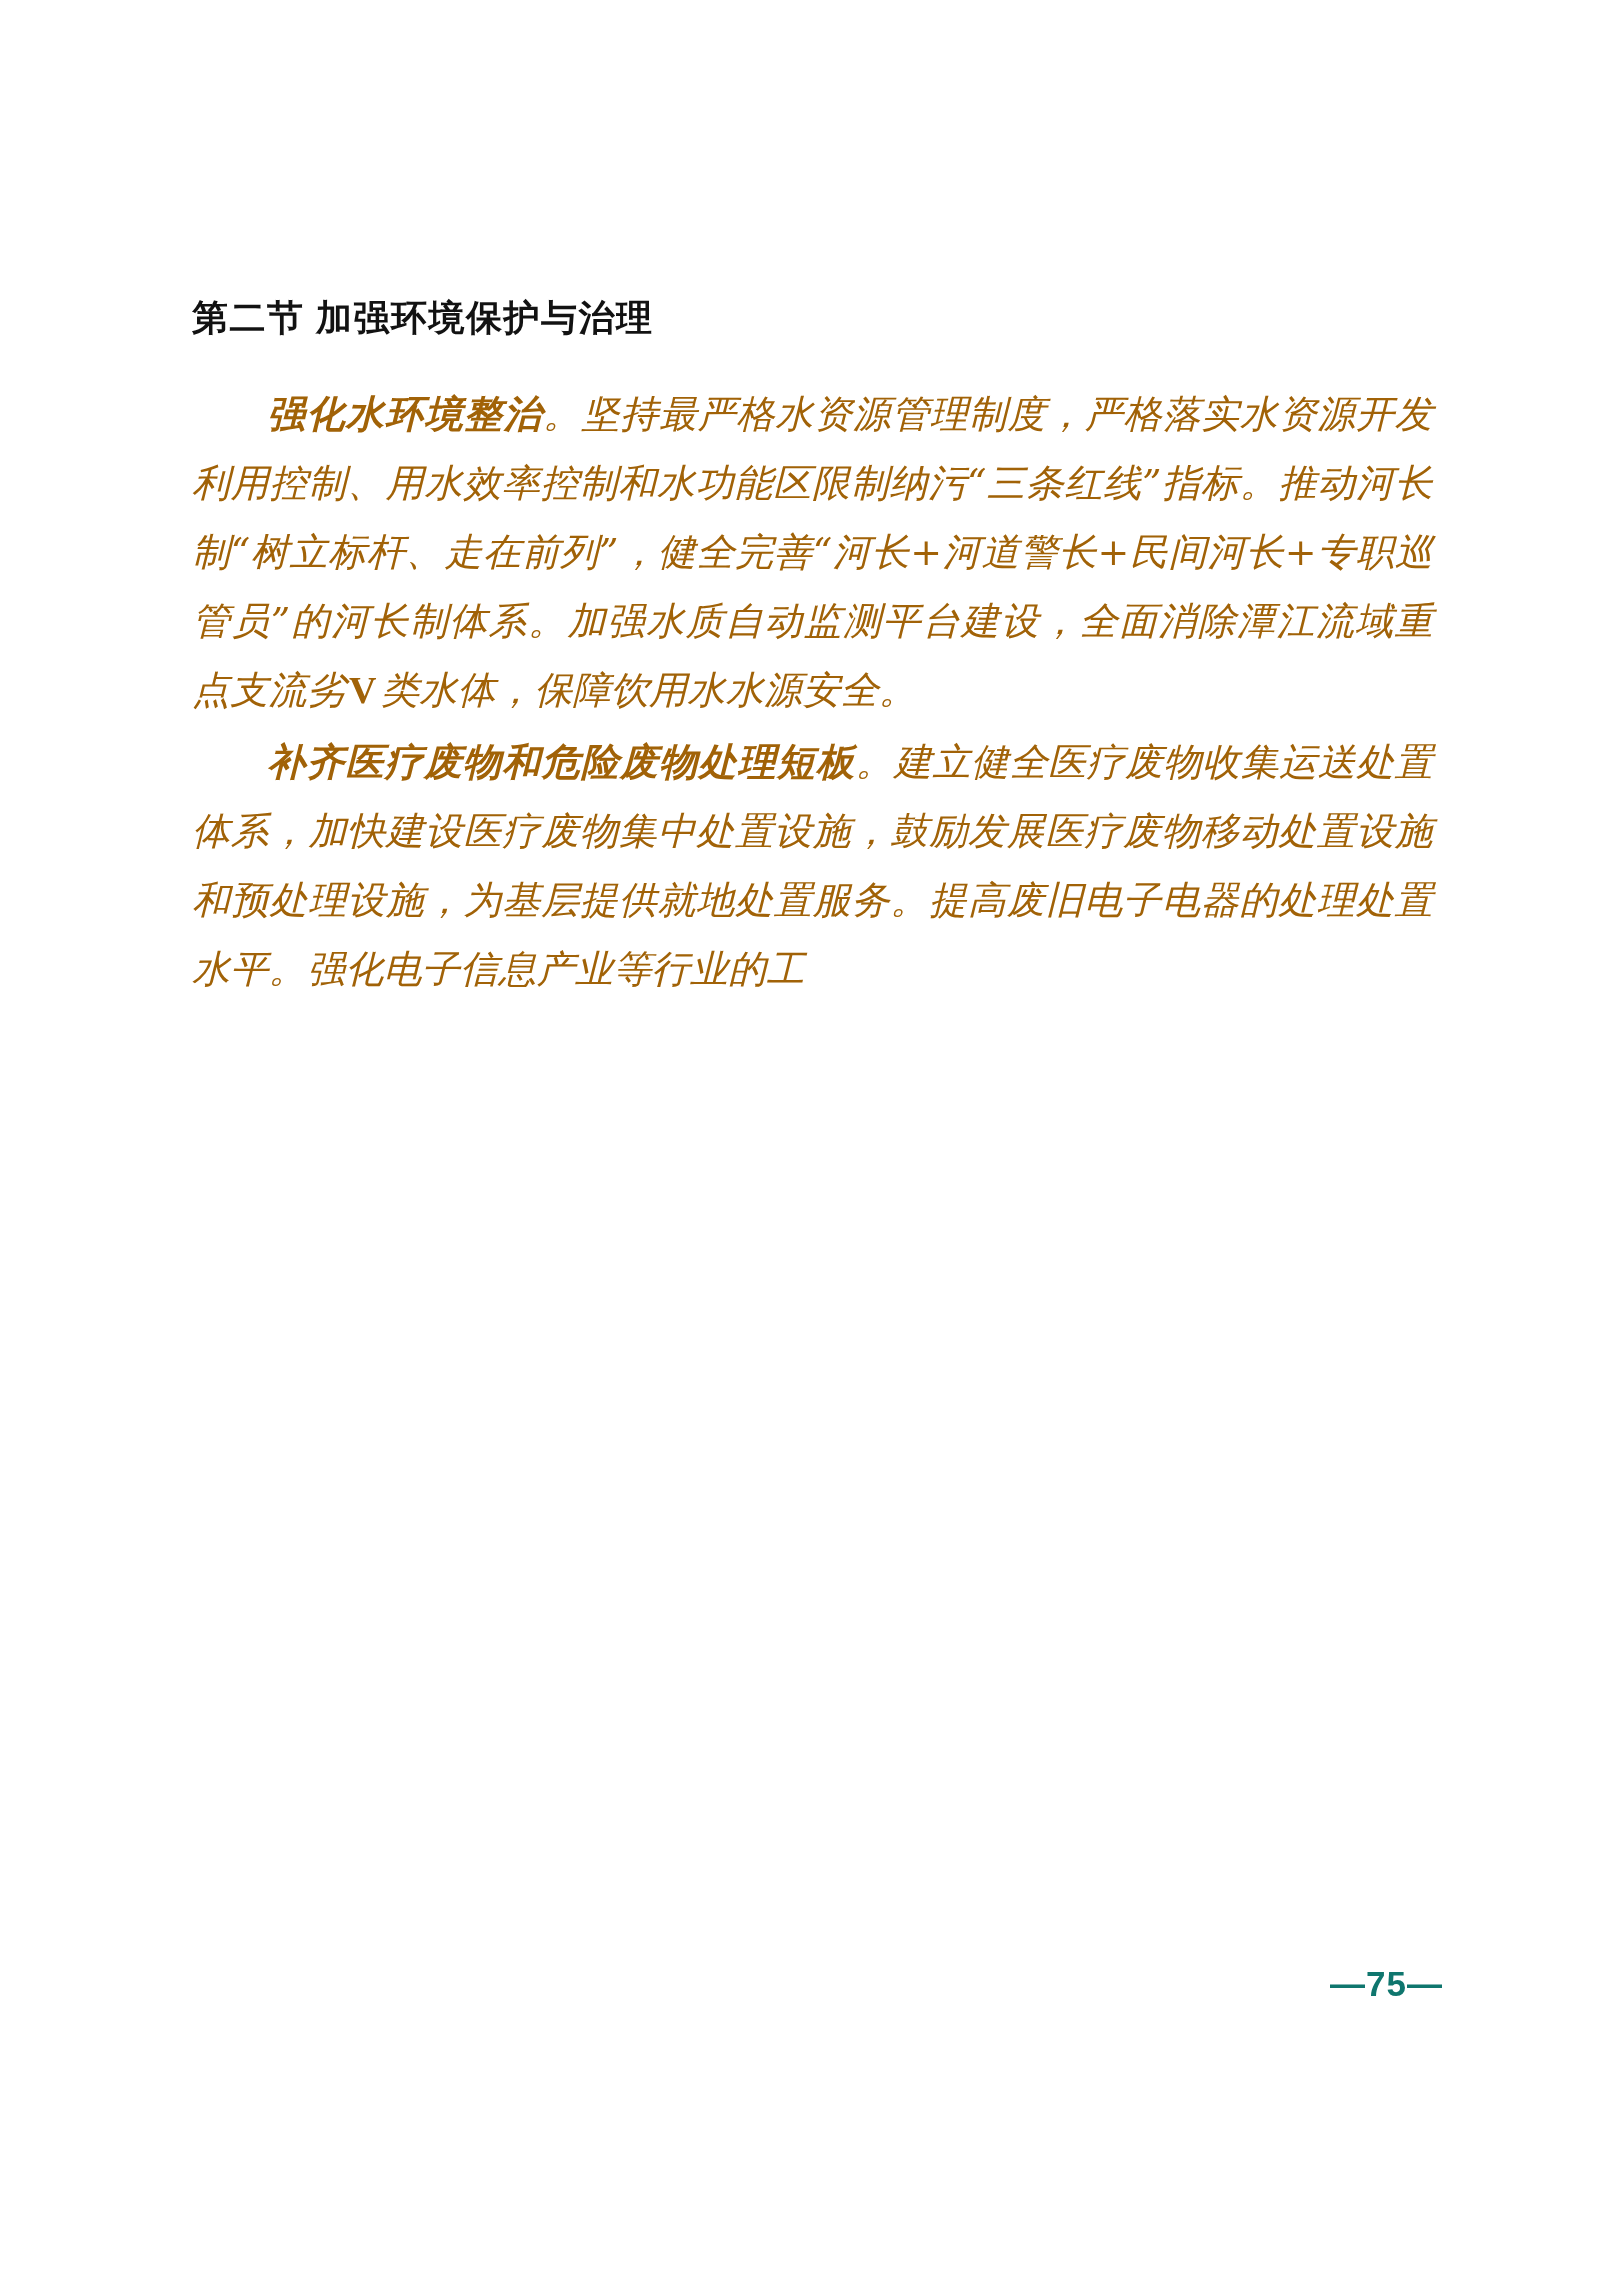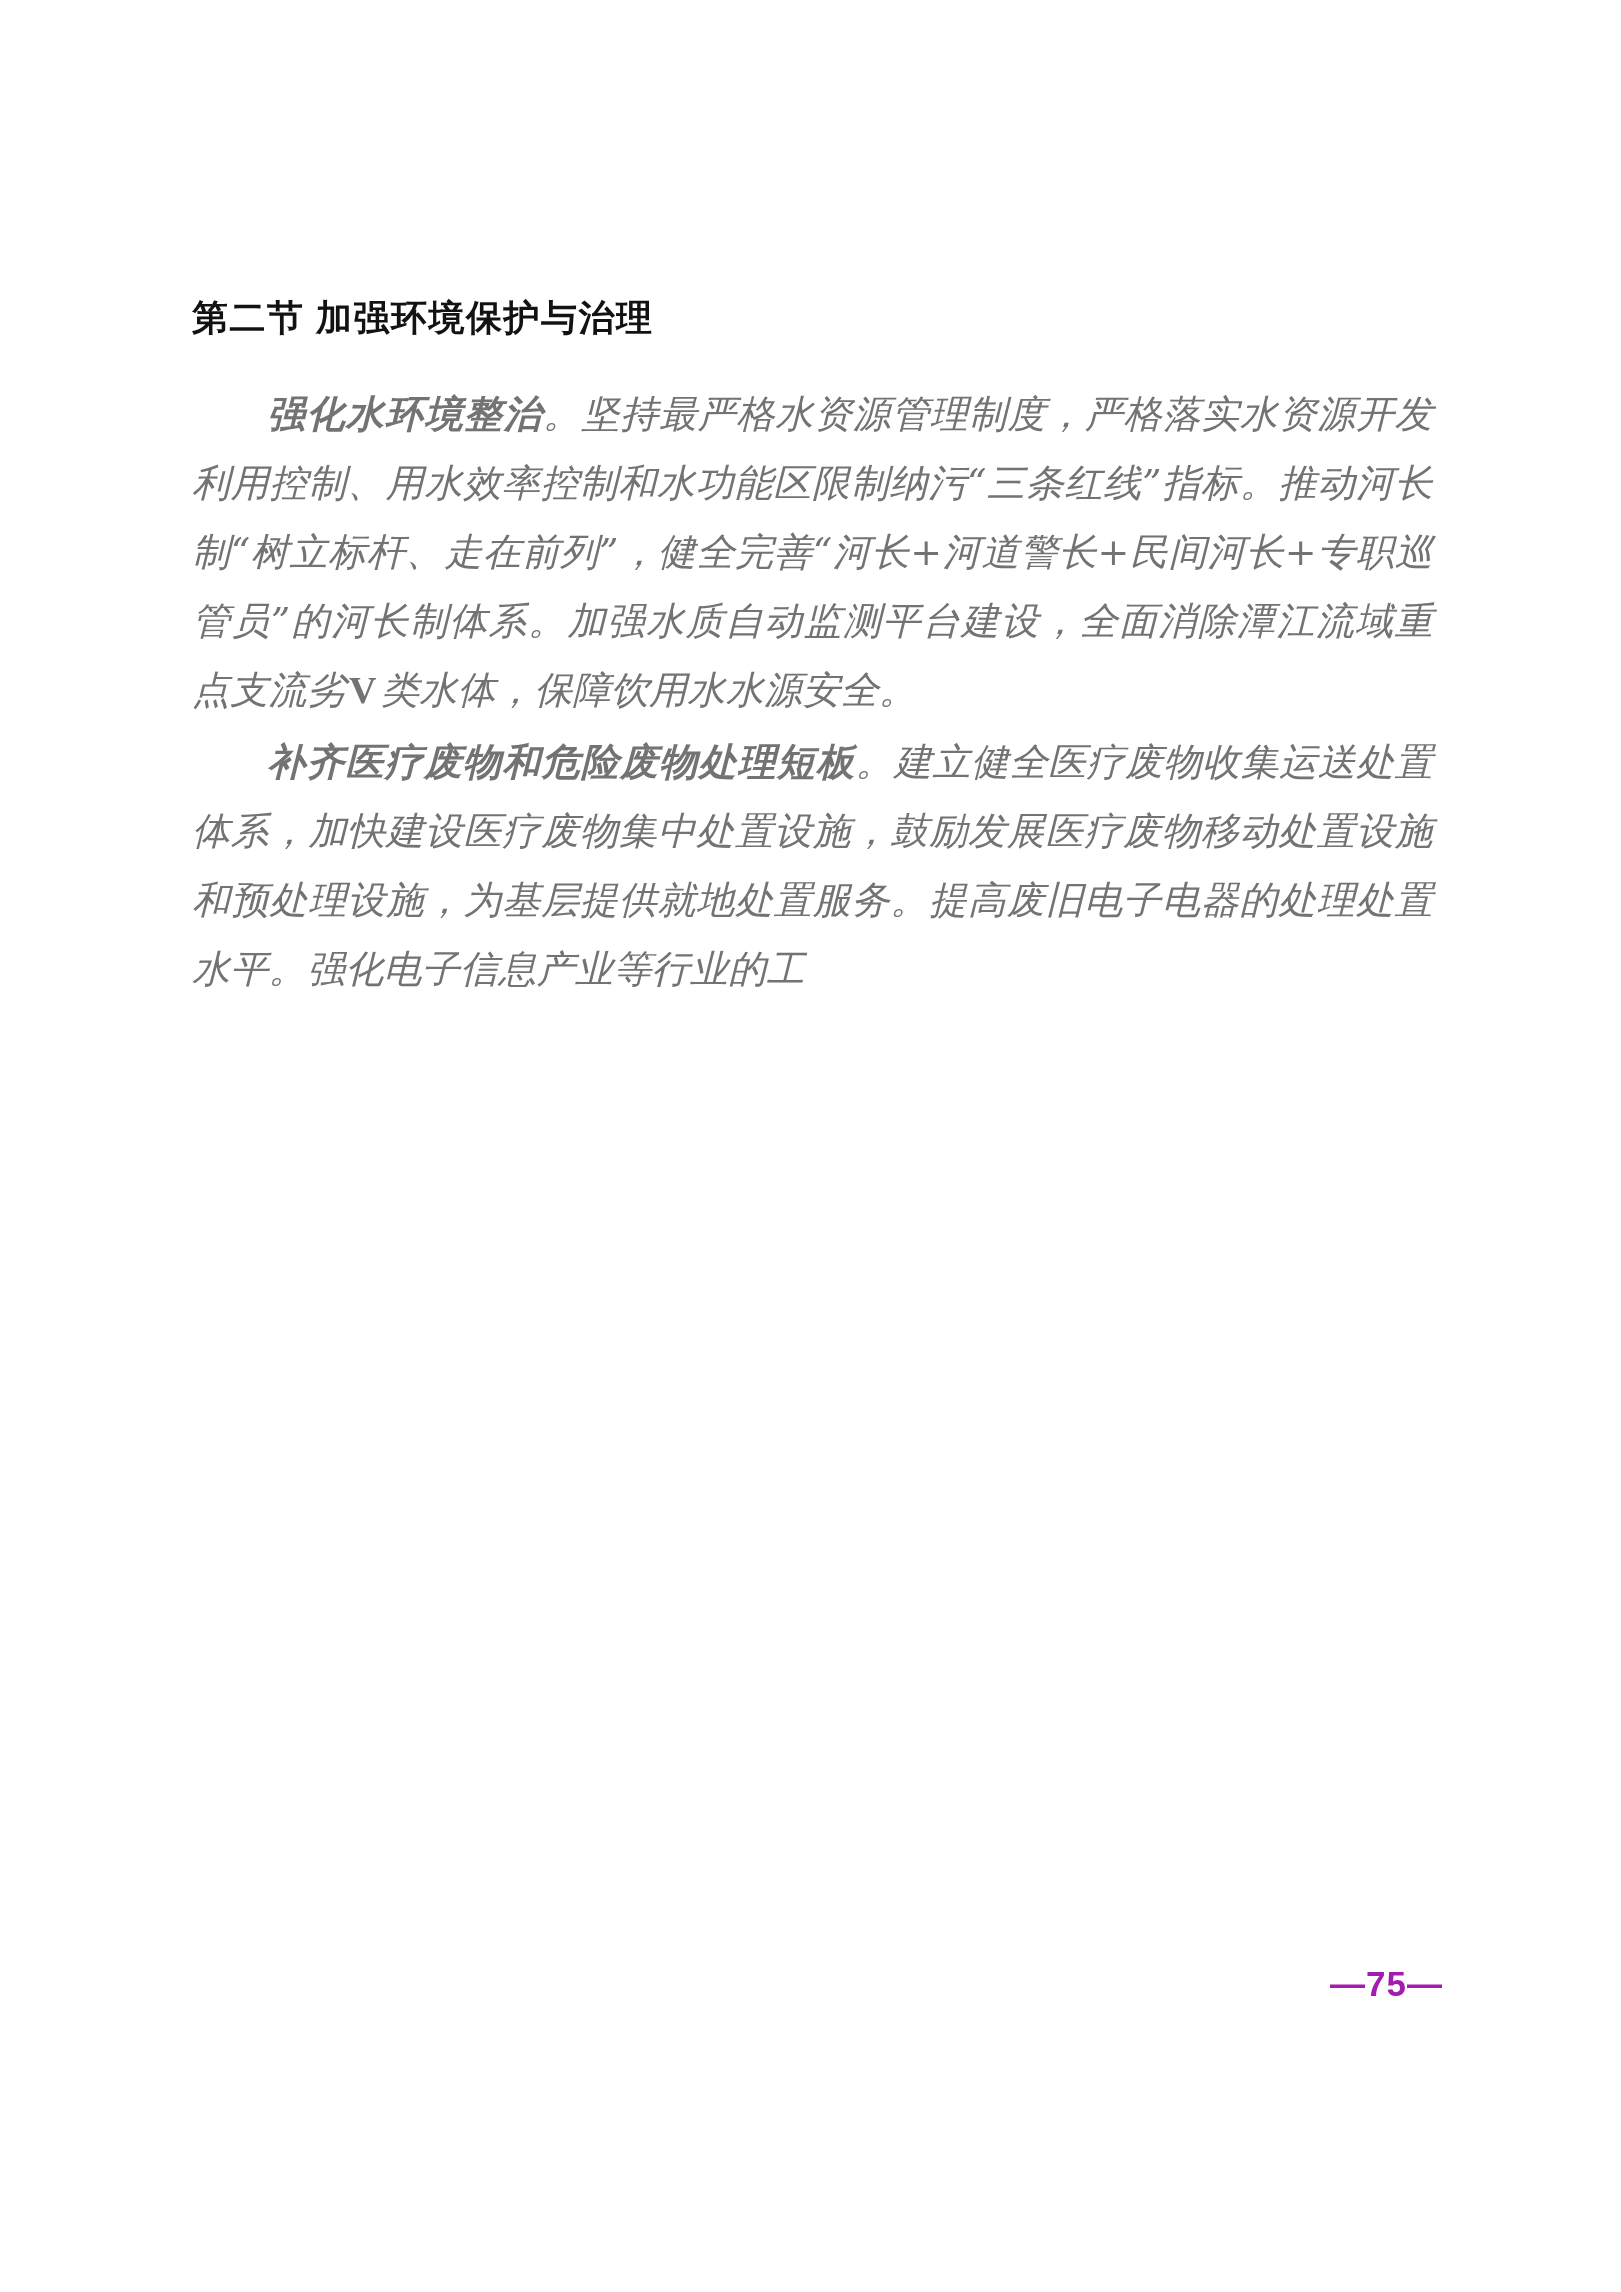--- a/index.html
+++ b/index.html
@@ -43,21 +43,21 @@
   
   .para {
     font-family: "DejaVu Serif", "Liberation Serif", serif;
     font-size: 38px;
     line-height: 69px;
     text-align: justify;
     text-align-last: left;
     text-justify: inter-character;
     margin: 0;
     text-indent: 75px;
-    color: #737373;
+    color: #a16207;
     letter-spacing: 0.3px;
     font-style: italic;
   }
   .para + .para {
     margin-top: 2px;
   }
   #para-1 {
     margin-top: 40px;
   }
   .lead {
@@ -75,21 +75,21 @@
 
   
   .page-number {
     position: absolute;
     right: 178px;
     bottom: 289px;
     font-family: "Liberation Sans", "DejaVu Sans", sans-serif;
     font-weight: 700;
     font-size: 35px;
     letter-spacing: 1px;
-    color: #a21caf;
+    color: #0f766e;
   }
 </style>
 </head>
 <body>
 
 <div id="page">
 
   <div id="content">
 
     <h2 class="section-title">第二节 加强环境保护与治理</h2>

